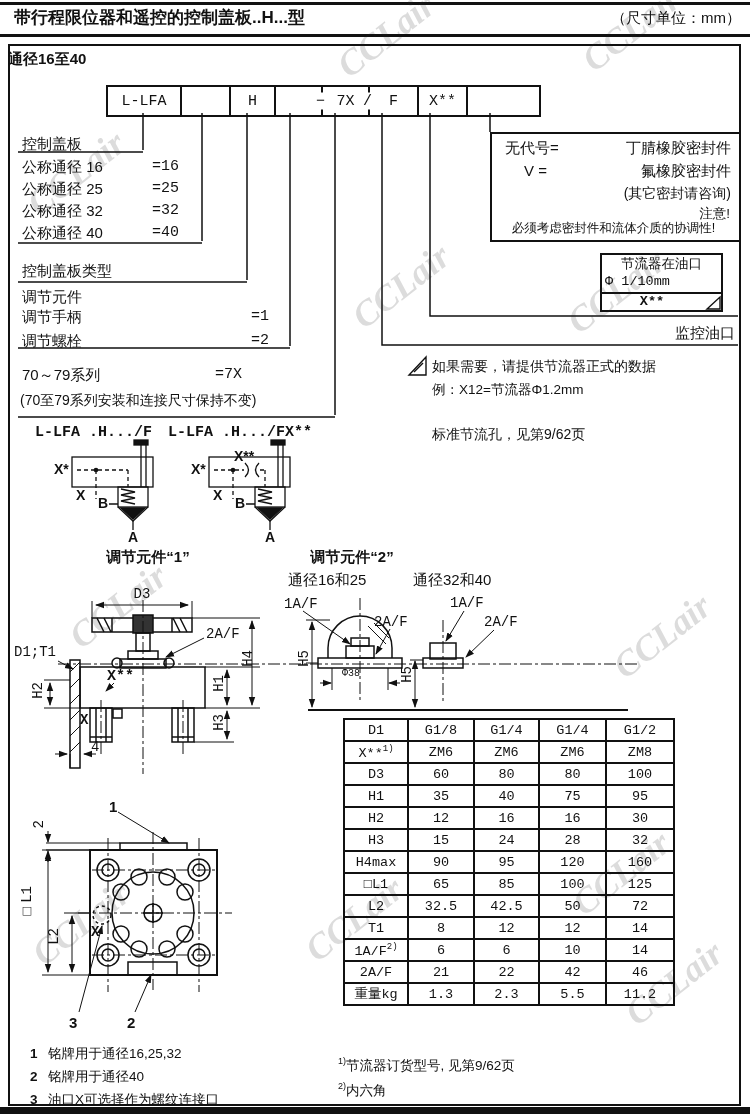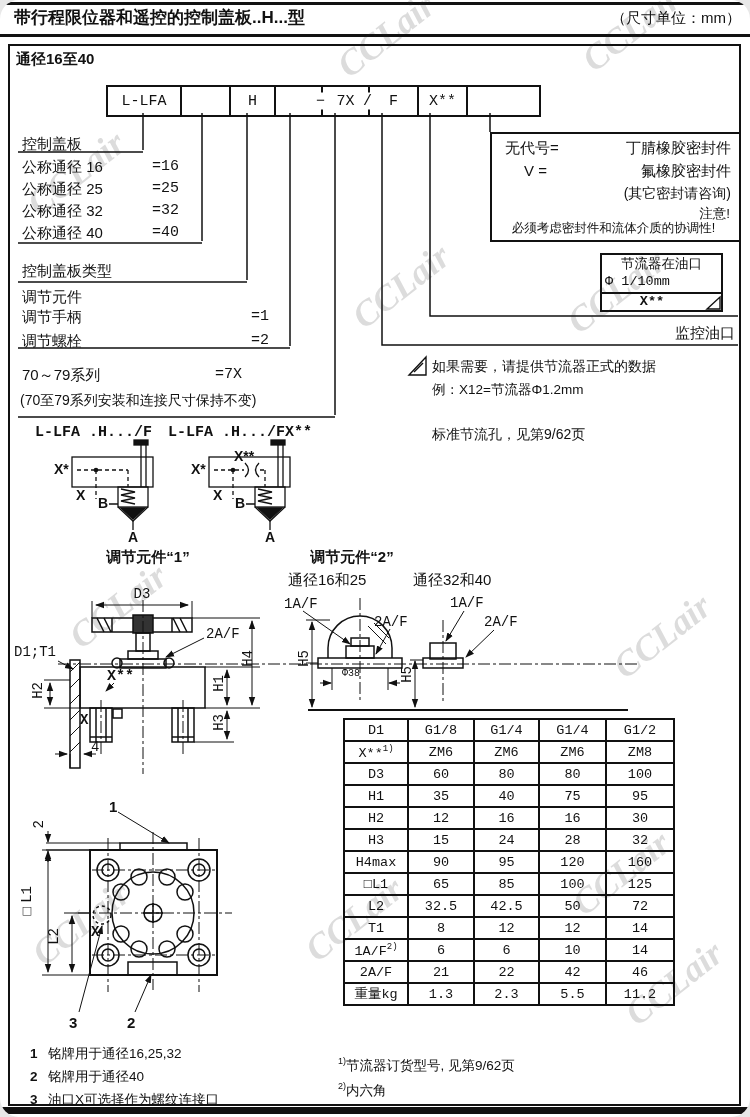--- a/index.html
+++ b/index.html
@@ -1,17 +1,17 @@
 <!DOCTYPE html>
 <html><head>
 <meta charset="utf-8">
 <style>
   html,body{margin:0;padding:0;background:#e8e8e8;}
   #page{position:relative;width:750px;height:1117px;background:#ffffff;overflow:hidden;
-        font-family:"Liberation Sans",sans-serif;color:#111;border-radius:19px;}
+        font-family:"Liberation Sans",sans-serif;color:#111;}
   svg.lw{position:absolute;left:0;top:0;z-index:2;pointer-events:none;}
   .t{position:absolute;white-space:nowrap;color:#111;font-size:14px;z-index:10;line-height:1.15;}
   .mono{font-family:"Liberation Mono",monospace;}
   .b{font-weight:bold;}
   .f17{font-size:17px;} .f16{font-size:10px;} .f15{font-size:15px;}
   .f14{font-size:14px;} .f13{font-size:13.5px;} .f12{font-size:12.5px;}
   .vt{writing-mode:vertical-rl;transform:rotate(180deg);}
   .ctr{text-align:center;} .rgt{text-align:right;}
   .wm{position:absolute;font:italic bold 36px "Liberation Serif",serif;color:rgba(40,40,40,0.16);
       transform:rotate(-38deg);z-index:6;pointer-events:none;}
@@ -34,21 +34,21 @@
 
 <div id="page">
 
   <div class="bar" style="left:0;top:2px;width:750px;height:3px;"></div>
   <div class="bar" style="left:0;top:34px;width:750px;height:3px;"></div>
   <div class="box" style="left:8px;top:44px;width:729px;height:1058px;"></div>
   <div class="bar" style="left:0;top:1107px;width:750px;height:7px;"></div>
 
   <span class="t f17 b" style="left:14px;top:8px;">带行程限位器和遥控的控制盖板..H...型</span>
   <span class="t f15 rgt" style="left:545px;top:9px;width:196px;">（尺寸单位：mm）</span>
-  <span class="t f15 b" style="left:16px;top:50px;">通径16至40</span>
+  <span class="t f15 b" style="left:8px;top:50px;">通径16至40</span>
 
   <div id="code-row">
       <div class="code-cell" style="width: 72px;">
         <span>L-LFA</span>
       </div>
       <div class="code-cell" style="width: 47px;">
         <span></span>
       </div>
       <div class="code-cell" style="width: 43px;">
         <span>H</span>

